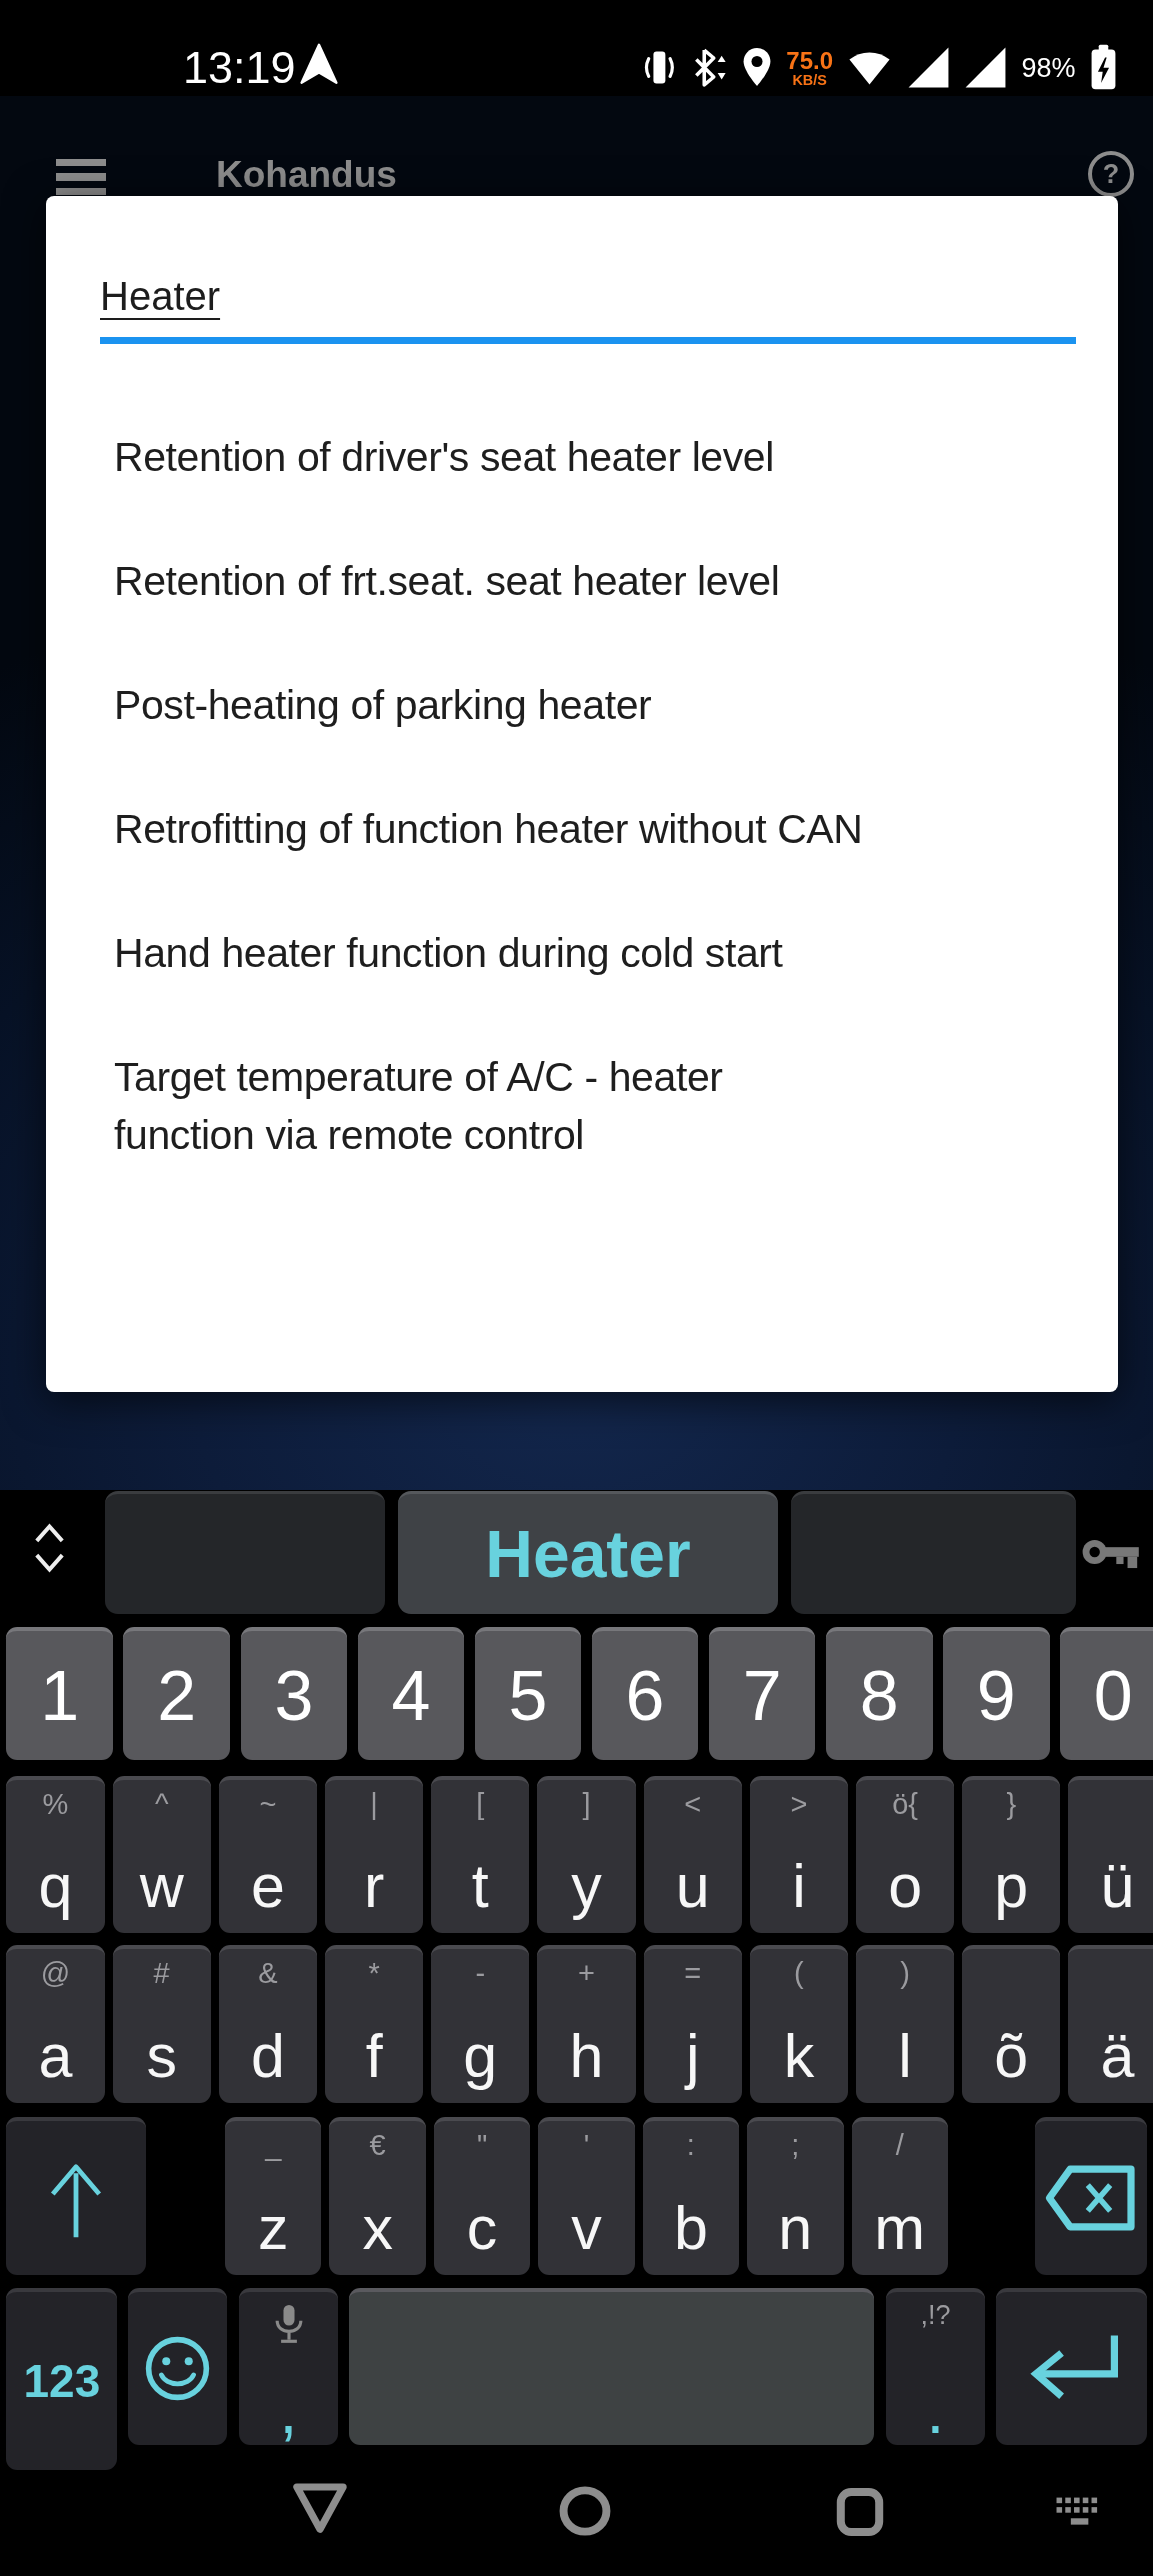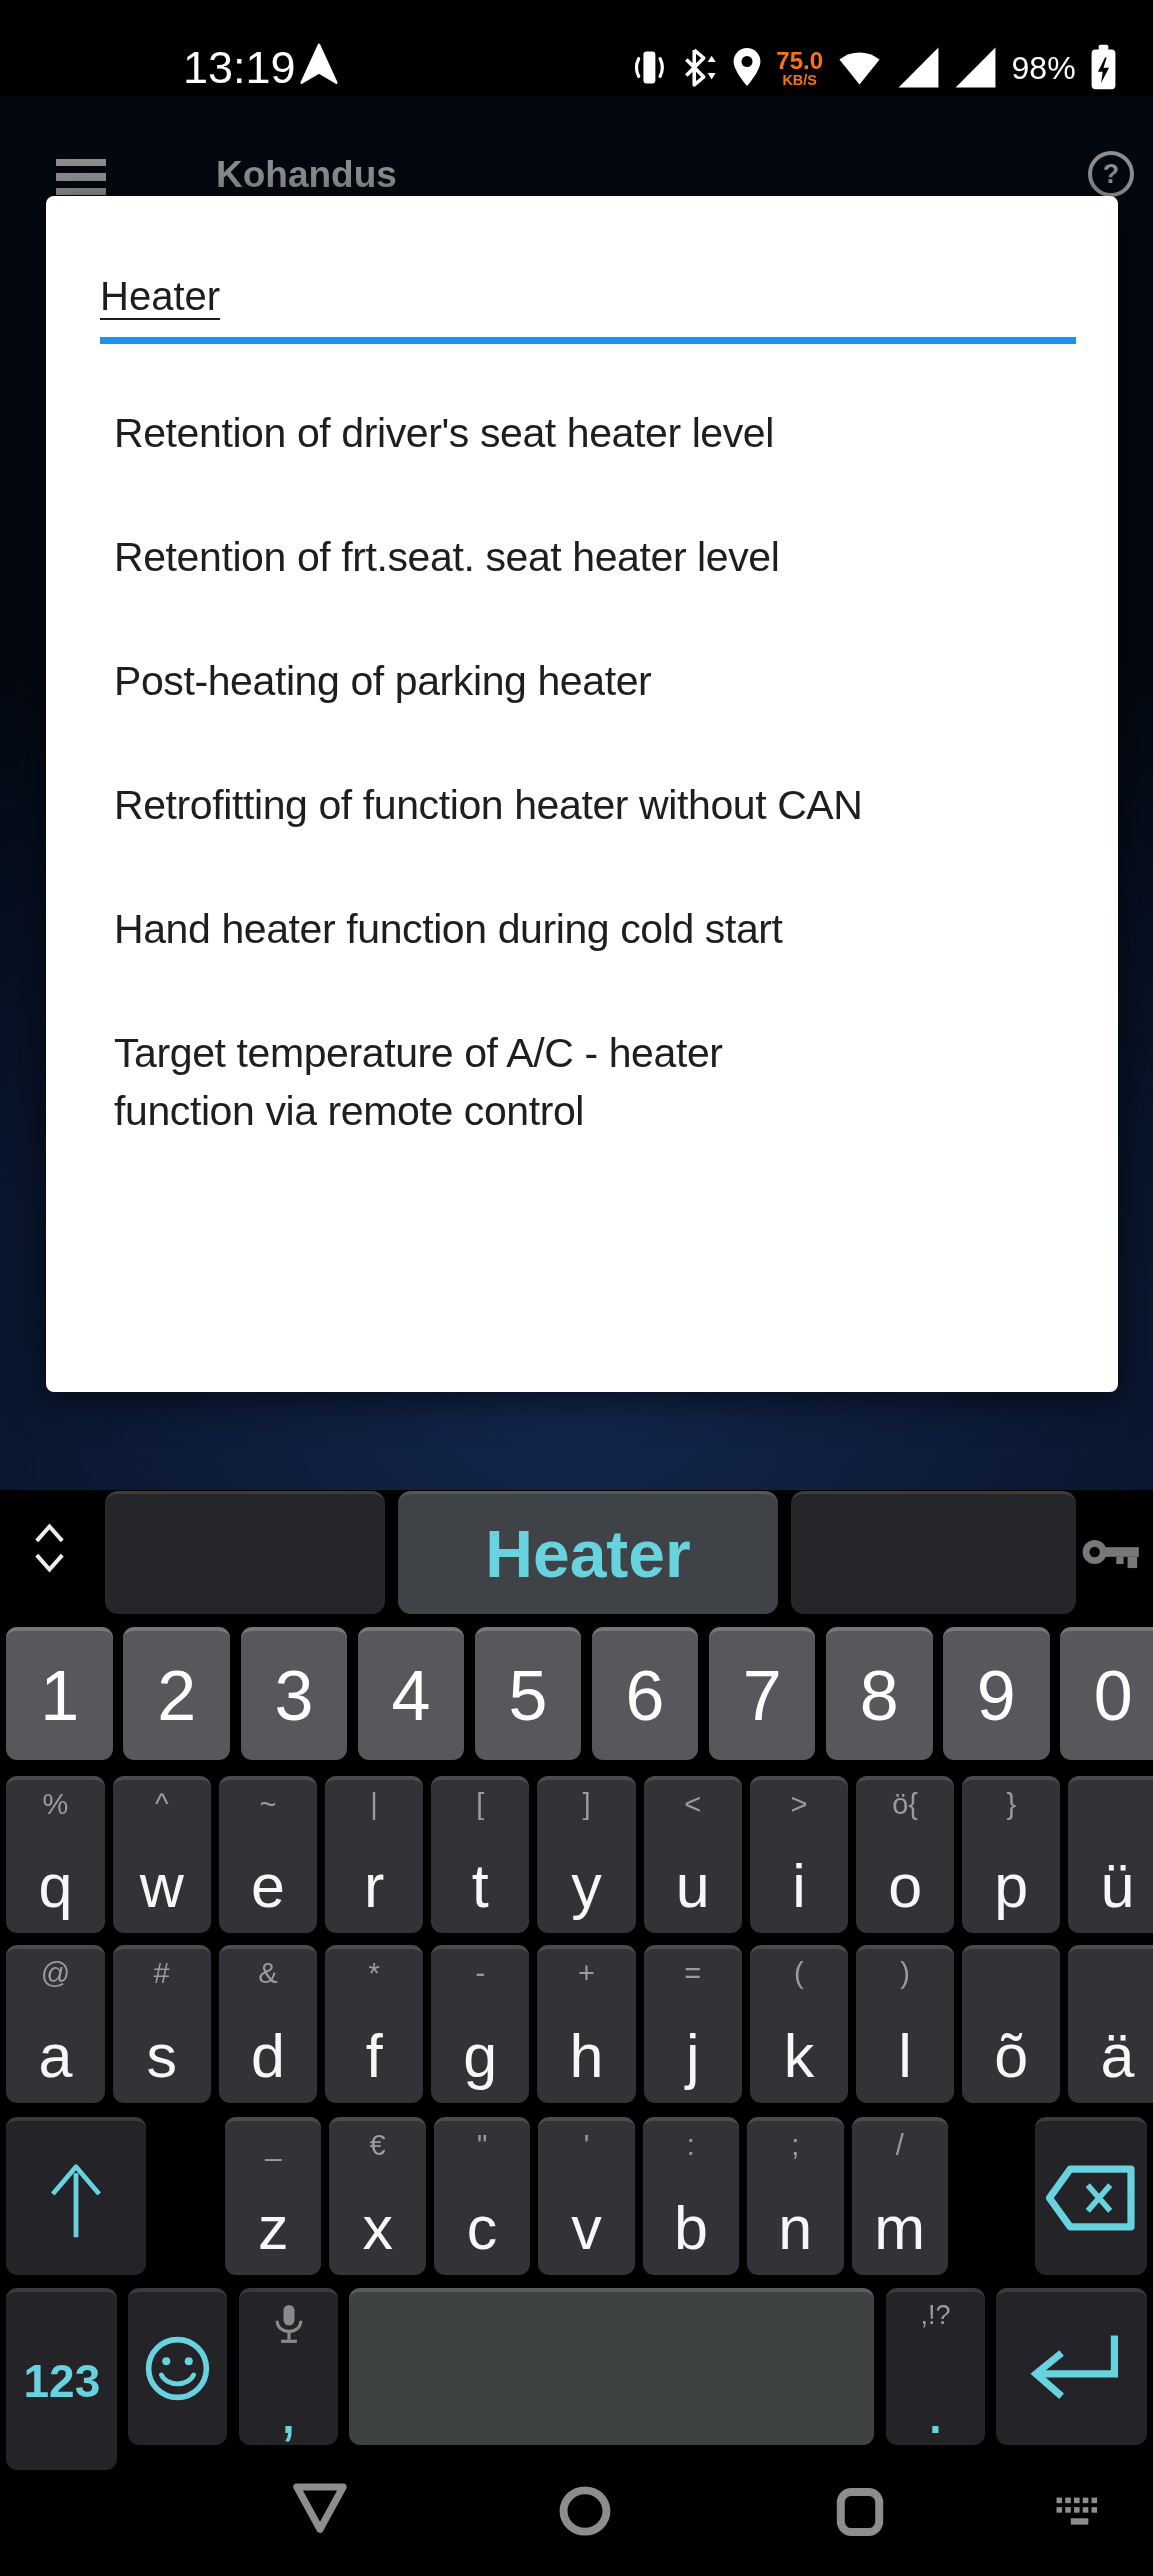--- a/index.html
+++ b/index.html
@@ -6,41 +6,41 @@
   #screen{position:relative;width:1153px;height:2576px;background:#000;overflow:hidden;
           font-family:"Liberation Sans",sans-serif;padding-left:20px;}
 
   
   .time{position:absolute;left:183px;top:42px;font-size:45px;font-weight:500;color:#fff;}
   .aa-icon{position:absolute;left:300px;top:42px;}
   .status-right{position:absolute;right:56px;top:35px;height:67px;display:flex;align-items:center;gap:14.4px;}
   .speed{display:flex;flex-direction:column;align-items:center;color:#f97316;line-height:1;}
   .speed .v{font-size:24px;font-weight:700;}
   .speed .u{font-size:14.4px;font-weight:700;margin-top:0;}
-  .pct{font-size:32px;color:#fff;font-weight:400;}
+  .pct{font-size:27px;color:#fff;font-weight:400;}
 
   
   .backdrop{position:absolute;left:0;top:96px;width:1153px;height:1394px;
     background:radial-gradient(95% 60% at 50% 92%, #13274d 0%, #0d1c3a 35%, #071226 68%, #030810 100%);}
   .hamburger{position:absolute;left:56px;top:159px;width:50px;height:36px;}
   .hamburger div{width:50px;height:7.2px;background:#8d8d8d;margin-bottom:7.2px;}
   .app-title{position:absolute;left:216px;top:154px;font-size:37px;font-weight:700;color:#8d8d8d;}
   .help{position:absolute;left:1088px;top:151px;width:38px;height:38px;border:4px solid #8d8d8d;
         border-radius:50%;display:flex;align-items:center;justify-content:center;
         font-size:27px;font-weight:700;color:#8d8d8d;}
 
   
   .dialog{position:absolute;left:46px;top:196px;width:1072px;height:1196px;background:#fff;
           border-radius:8px;box-shadow:0 8px 40px rgba(0,0,0,.65);}
   .query{position:absolute;left:54px;top:78px;font-size:40px;color:#1d1d1d;
          text-decoration:underline;text-decoration-thickness:2.4px;text-underline-offset:8px;}
   .query-underline{position:absolute;left:54px;top:141px;width:976px;height:7.2px;background:#1b93f0;}
   .results{position:absolute;left:68px;top:208px;right:42px;}
   .result{font-size:41px;line-height:58px;color:#1e1e1e;letter-spacing:-0.4px;
-          margin-bottom:66px;white-space:pre-line;}
+          margin-bottom:66px;white-space:pre-line;margin-top:24px;}
 
   
   .sugg{position:absolute;top:1491px;height:123px;background:#242629;border-top:3.2px solid #3a3c3f;
         border-radius:13px;box-sizing:border-box;display:flex;align-items:center;justify-content:center;}
   .sugg.active{background:#3f4246;border-top-color:#55585c;color:#68d2de;font-size:66px;font-weight:700;}
   .sugg-toggle{position:absolute;left:32px;top:1520px;}
   .key-icon-wrap{position:absolute;left:1081px;top:1527px;}
 
   .krow{position:absolute;left:6.4px;right:6.4px;display:flex;}
   .key{border-radius:11.2px;position:relative;display:flex;flex-direction:column;align-items:center;

